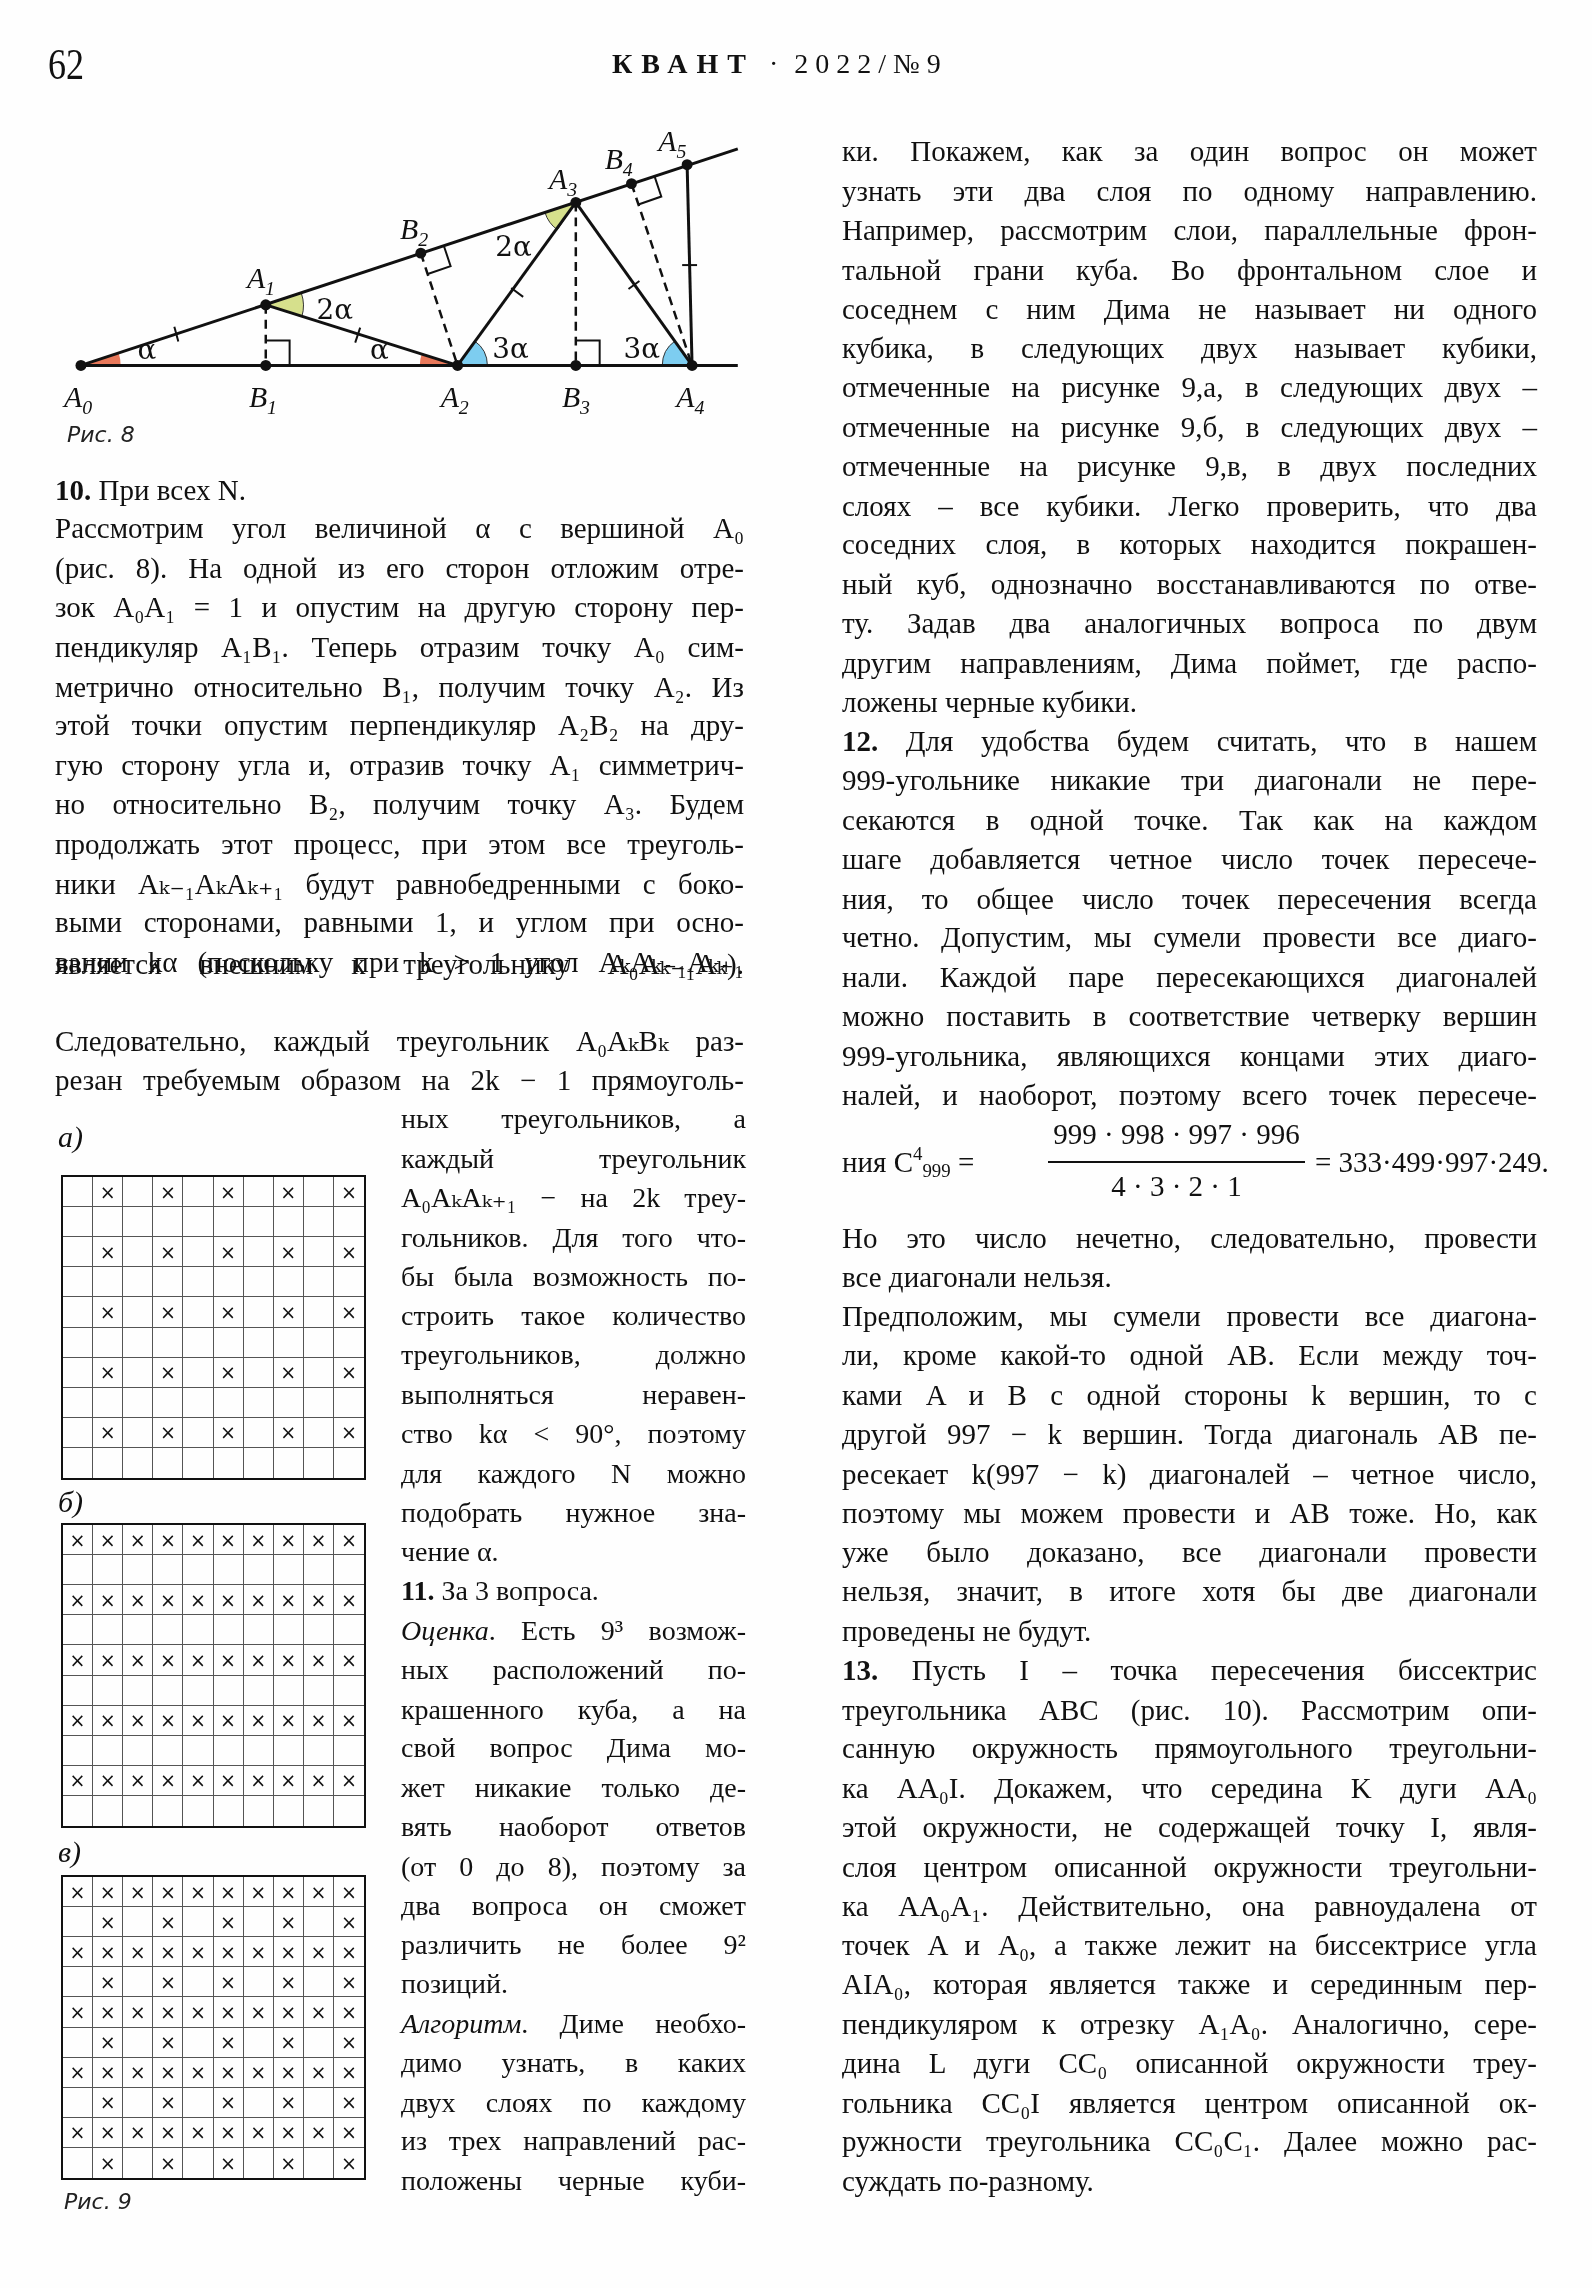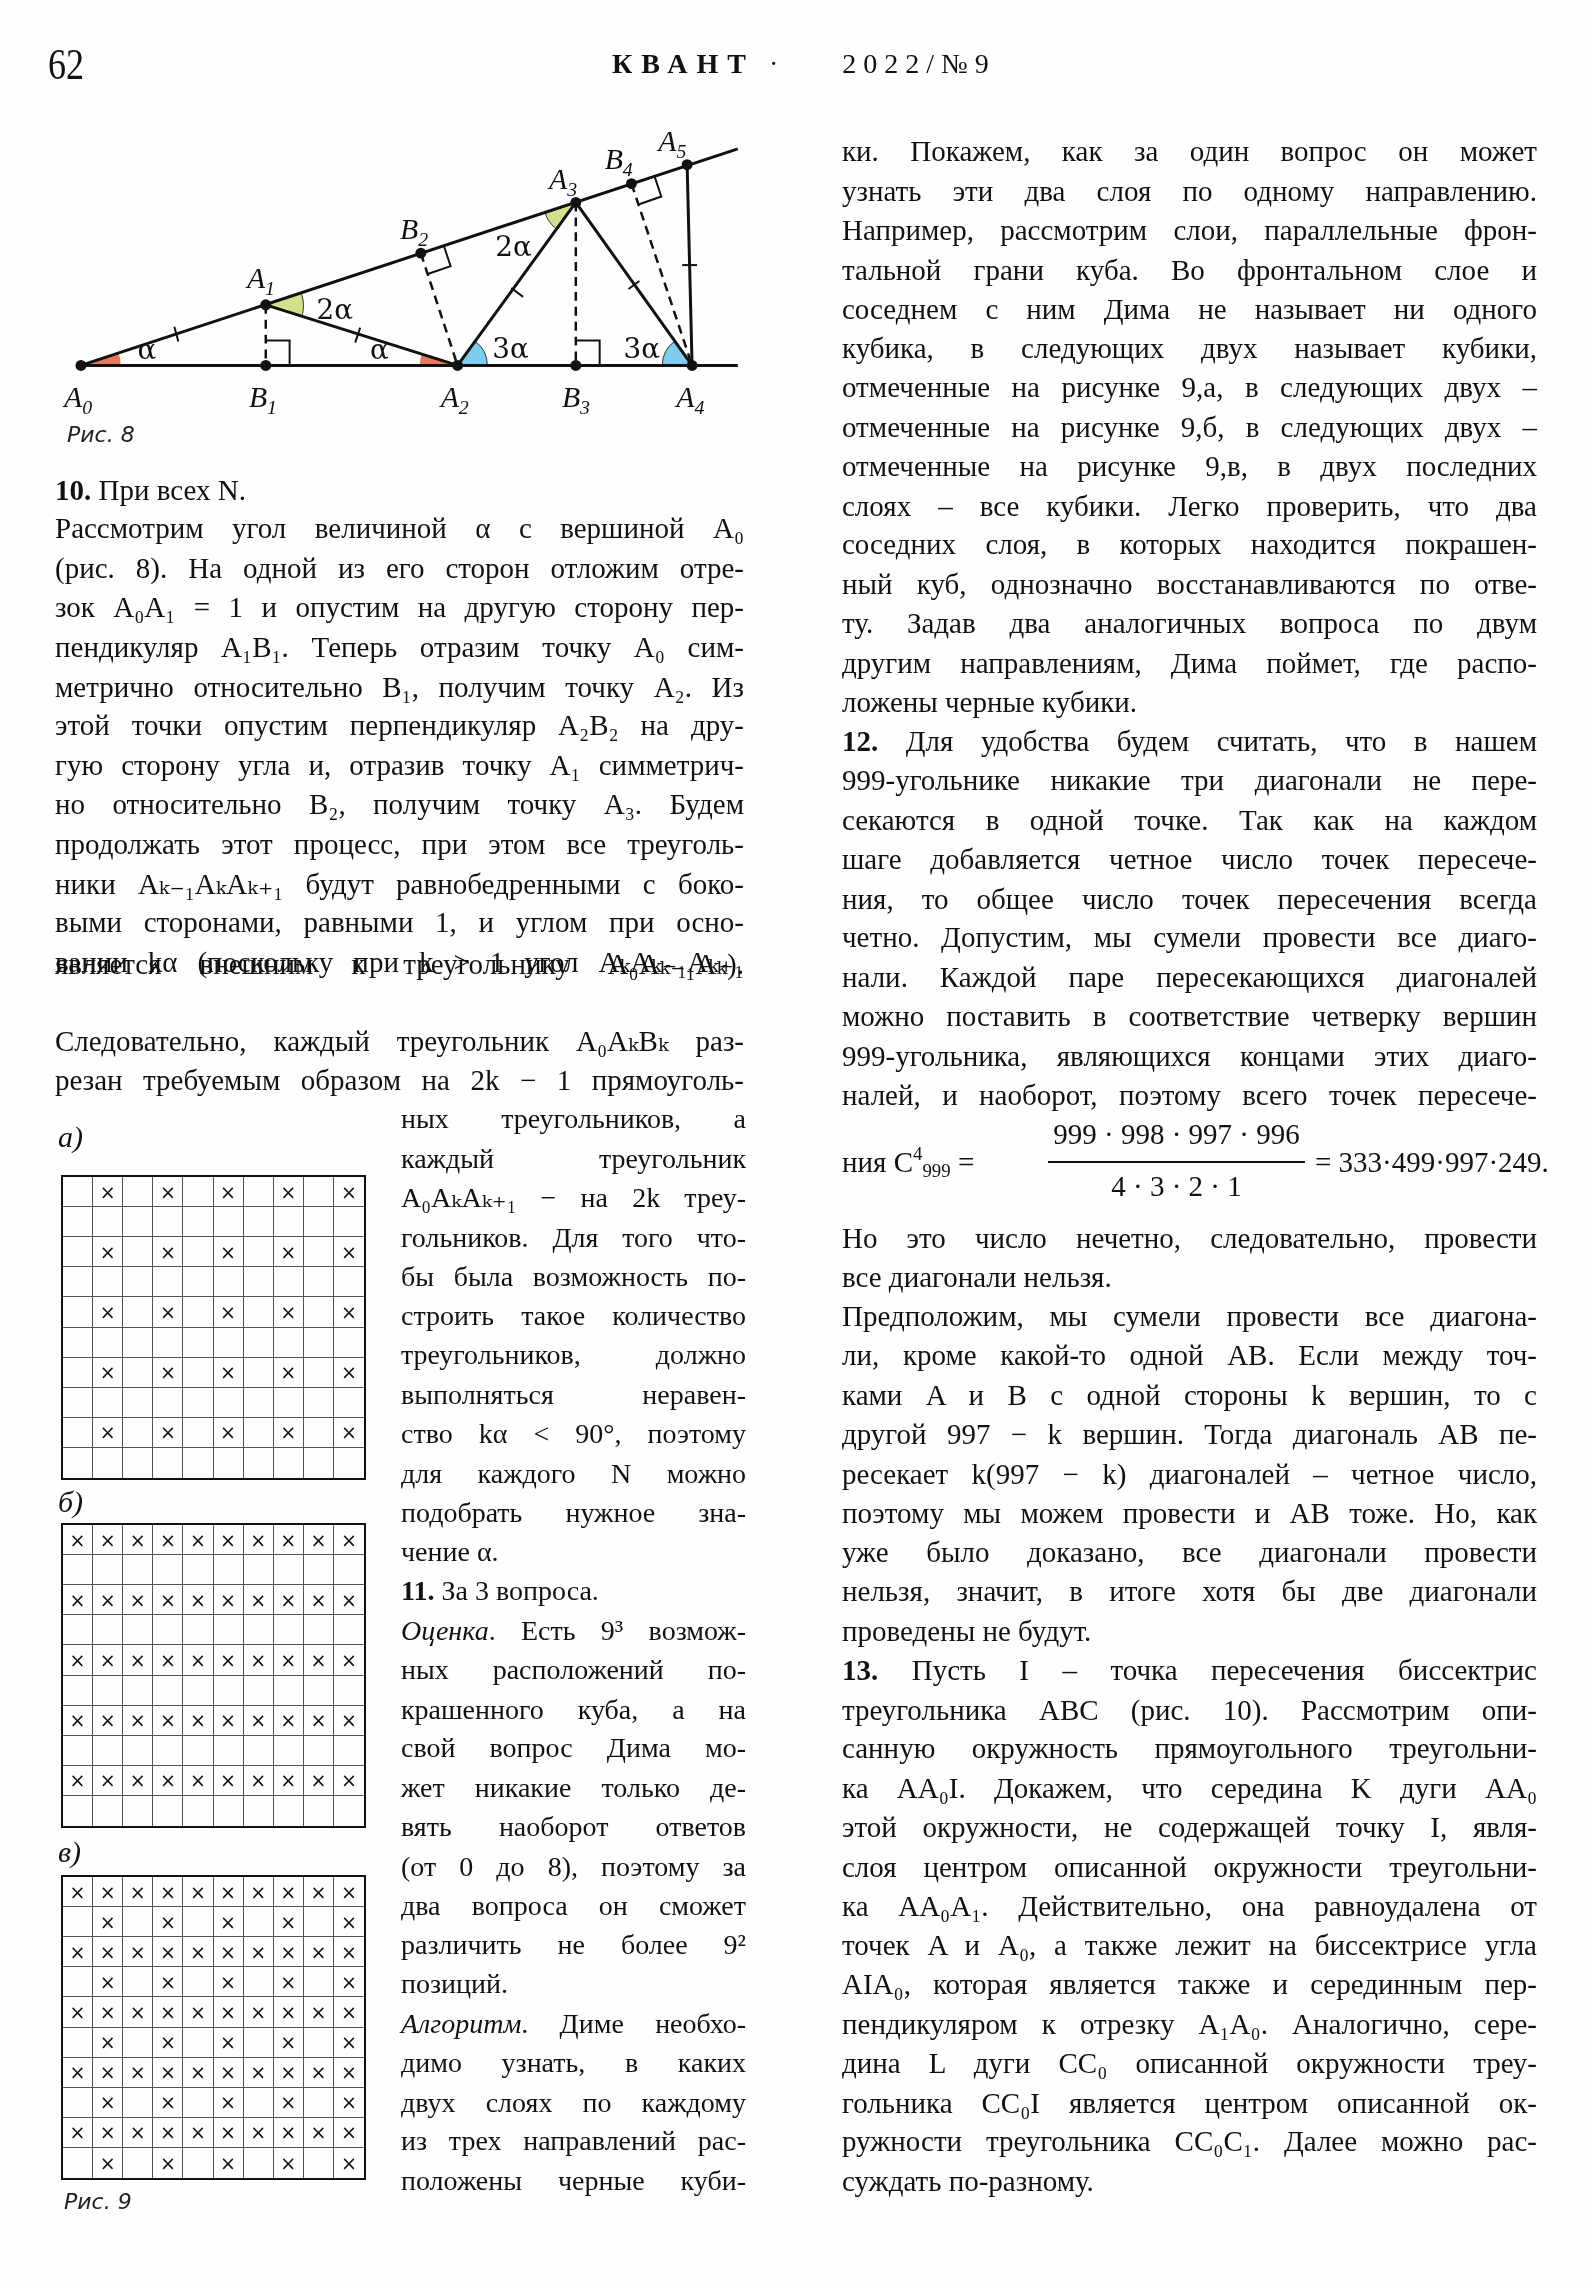--- a/index.html
+++ b/index.html
@@ -3,21 +3,21 @@
 <meta charset="utf-8">
 <style>
   html,body{margin:0;padding:0;background:#fefefe;}
   body{width:1592px;height:2289px;position:relative;overflow:hidden;
        font-family:"Liberation Serif","DejaVu Serif",serif;color:#111;}
   .abs{position:absolute;}
   .pagenum{left:48px;top:40px;font-size:44px;line-height:50px;font-family:"Liberation Serif",serif;transform:scaleX(0.82);transform-origin:left;}
   .runhead{left:612px;top:46px;font-size:28px;line-height:36px;white-space:nowrap;letter-spacing:2px;}
   .runhead .mag{font-weight:bold;letter-spacing:9px;}
   .runhead .dot{margin:0 14px;}
-  .runhead .iss{letter-spacing:7px;margin-left:48px;}
+  .runhead .iss{letter-spacing:7px;}
   .line{position:absolute;font-size:29px;line-height:40px;height:40px;white-space:nowrap;
         text-align:justify;text-align-last:justify;}
   .line.last{text-align-last:left;}
   .col-left .line{left:55px;width:689px;}
   .col-narrow .line{left:401px;width:345px;font-size:28px;}
   .col-right .line{left:842px;width:695px;}
   sub{font-size:65%;vertical-align:-5px;line-height:0;}
   sup{font-size:65%;vertical-align:12px;line-height:0;}
   b{font-weight:bold;}
   .caption{font-family:"DejaVu Sans",sans-serif;font-style:italic;font-size:22px;color:#222;}

